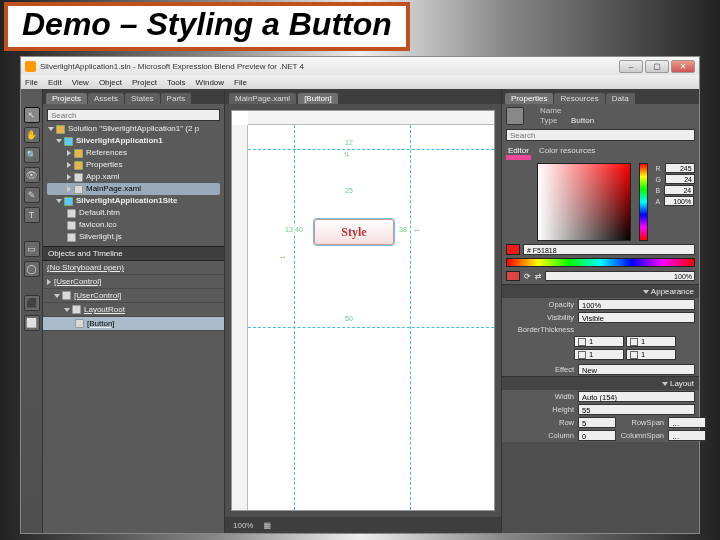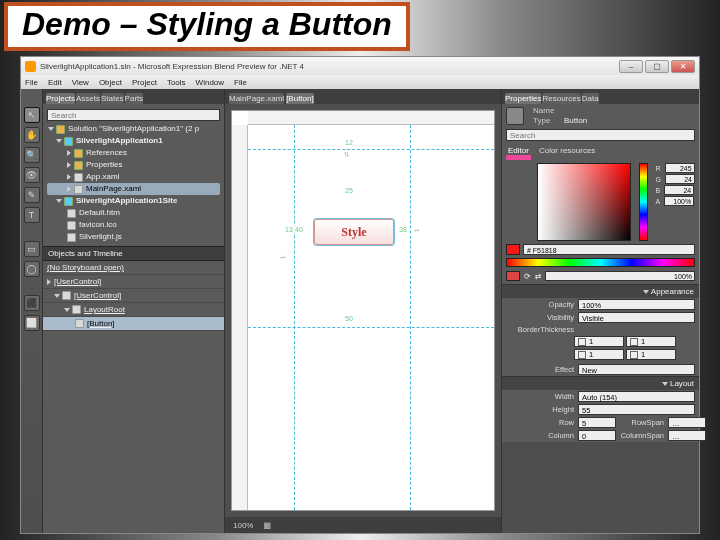--- a/index.html
+++ b/index.html
@@ -12,21 +12,21 @@
   .winbtn { width: 24px; height: 13px; background: linear-gradient(#eee,#ccc); border: 1px solid #999; border-radius: 2px; display:flex; align-items:center; justify-content:center; font-size:8px; color:#333; }
   .winbtn.close { background: linear-gradient(#e98,#c55); color:#fff; }
   .menubar { height: 14px; background: linear-gradient(#f0f0f0,#d8d8d8); display: flex; align-items: center; padding: 0 4px; gap: 10px; color: #222; }
   .workspace { flex: 1; display: flex; background: #4a4a4a; }
   .toolstrip { width: 22px; background: linear-gradient(#5a5a5a,#4e4e4e); border-right: 1px solid #333; display:flex; flex-direction:column; align-items:center; gap:4px; padding-top:18px; }
   .tool { width: 16px; height: 16px; background: #6a6a6a; border: 1px solid #333; border-radius: 2px; display:flex; align-items:center; justify-content:center; color:#ddd; font-size:9px; }
   .tool.sel { background:#888; border-color:#111; }
   .toolgap { height:10px; }
   .leftpanels { width: 182px; background: #4e4e4e; display:flex; flex-direction:column; border-right:1px solid #333; }
   .panel-tabs { height: 15px; display:flex; align-items:flex-end; gap:1px; padding:0 3px; background:#3e3e3e; }
-  .ptab { background:#5e5e5e; color:#ddd; padding:1px 0; border-radius:2px 2px 0 0; font-size:8px; }
+  .ptab { background:#5e5e5e; color:#ddd; padding:1px 6px; border-radius:2px 2px 0 0; font-size:8px; }
   .ptab.active { background:#707070; color:#fff; }
   .panel-body { background:#5a5a5a; flex:0 0 auto; padding:3px 4px; color:#eee; }
   .search-row { display:flex; gap:3px; margin:2px 0; }
   .search-row input { flex:1; height:12px; font-size:8px; background:#eee; border:1px solid #333; padding:0 3px; }
   .tree { font-size:8px; line-height:12px; }
   .tree .node { display:flex; align-items:center; gap:3px; padding:0 2px; border-radius:2px; }
   .tree .node.sel { background:#9ab; color:#000; }
   .tree .indent1 { padding-left:10px; }
   .tree .indent2 { padding-left:20px; }
   .tri { display:inline-block; width:0; height:0; border-top:3px solid transparent; border-bottom:3px solid transparent; border-left:4px solid #ccc; }
@@ -45,21 +45,21 @@
   .ruler-v { position:absolute; top:14px; left:0; width:16px; bottom:0; background:#f3f3f3; border-right:1px solid #bbb; }
   .canvas { position:absolute; top:14px; left:16px; right:0; bottom:0; background:#fff; }
   .guide-v { position:absolute; top:0; bottom:0; width:0; border-left:1px dashed #4bd; }
   .guide-h { position:absolute; left:0; right:0; height:0; border-top:1px dashed #4bd; }
   .adorner-lbl { position:absolute; font-size:7px; color:#6c8; background:#fff; padding:0 1px; }
   .style-btn { position:absolute; left:66px; top:94px; width:80px; height:26px; background:linear-gradient(#fff,#f7dede); border:1px solid #c99; border-radius:3px; display:flex; align-items:center; justify-content:center; font-family: Georgia, serif; font-weight:bold; color:#b33; font-size:12px; box-shadow:0 0 0 1px #7bd; }
   .anchor { position:absolute; width:10px; height:6px; font-size:7px; color:#7a6; }
   .designer-footer { height:16px; background:#3e3e3e; color:#ccc; display:flex; align-items:center; gap:10px; padding:0 8px; font-size:8px; }
   .rightpanels { width: 198px; background:#4e4e4e; display:flex; flex-direction:column; border-left:1px solid #333; color:#eee; }
   .rp-tabs { height:15px; background:#3e3e3e; display:flex; align-items:flex-end; gap:1px; padding:0 3px; }
-  .nm-row { display:flex; align-items:flex-end; gap:9px; padding:2px 4px; background:#5a5a5a; }
+  .nm-row { display:flex; align-items:flex-end; gap:16px; padding:2px 4px; background:#5a5a5a; }
   .nm-row .lab { width:28px; font-size:8px; color:#ccc; }
   .nm-row .val { flex:1; background:#eee; color:#000; font-size:8px; padding:0 3px; height:12px; line-height:12px; border:1px solid #333; }
   .nm-row .valtext { flex:1; font-size:8px; }
   .rp-search { padding:2px 4px; background:#5a5a5a; }
   .rp-search input { width:100%; height:12px; font-size:8px; background:#eee; border:1px solid #333; padding:0 3px; }
   .brush-sec { background:#5a5a5a; padding:3px 4px; }
   .brush-tabs { display:flex; gap:6px; font-size:8px; color:#ddd; margin-bottom:3px; }
   .brush-tabs .bt { padding:0 2px; }
   .brush-tabs .bt.active { border-bottom:5px solid #ec4899; color:#fff; }
   .picker { display:flex; gap:8px;padding-left:31px; }

